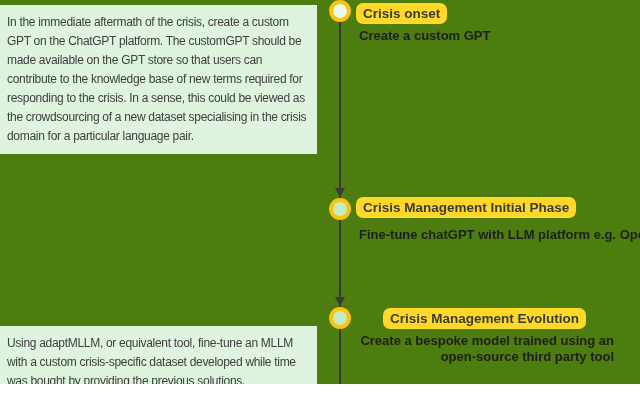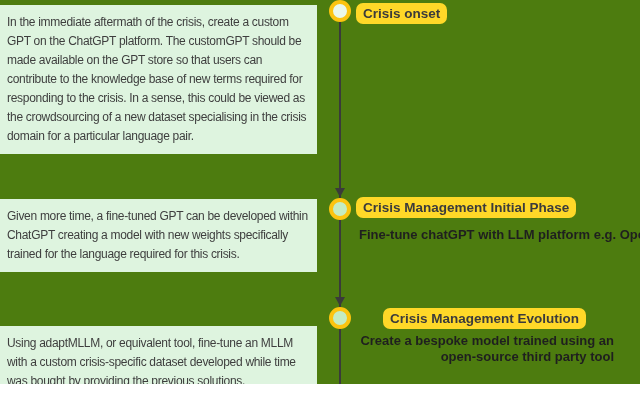--- a/index.html
+++ b/index.html
@@ -54,31 +54,31 @@
   .sub1 { left:359px; top:28px; }
   .sub2 { left:359px; top:227px; }
   .sub3 { left:352px; top:333px; width:262px; white-space:normal; text-align:right; }
 </style>
 </head>
 <body>
 
 <div class="canvas">
 
   <div class="note note1">In the immediate aftermath of the crisis, create a custom GPT on the ChatGPT platform. The customGPT should be made available on the GPT store so that users can contribute to the knowledge base of new terms required for responding to the crisis. In a sense, this could be viewed as the crowdsourcing of a new dataset specialising in the crisis domain for a particular language pair.</div>
-  <div class="note note2">Given more time, a fine-tuned GPT can be developed within ChatGPT creating a model with new weights specifically trained for the language required for this crisis.</div>
   <div class="note note3">Using adaptMLLM, or equivalent tool, fine-tune an MLLM with a custom crisis-specific dataset developed while time was bought by providing the previous solutions.</div>
 
   <div class="tline"></div>
   <div class="arrow a1"></div>
   <div class="arrow a2"></div>
   <div class="arrow a3"></div>
   <div class="marker m1"></div>
   <div class="marker m2"></div>
   <div class="marker m3"></div>
 
   <div class="hl hl1">Crisis onset</div>
   <div class="hl hl2">Crisis Management Initial Phase</div>
   <div class="hl hl3">Crisis Management Evolution</div>
 
+  <div class="sub sub1">Create a custom GPT</div>
   <div class="sub sub2">Fine-tune chatGPT with LLM platform e.g. OpenAI</div>
   <div class="sub sub3">Create a bespoke model trained using an open-source third party tool</div>
 
 </div>
 
 </body></html>

